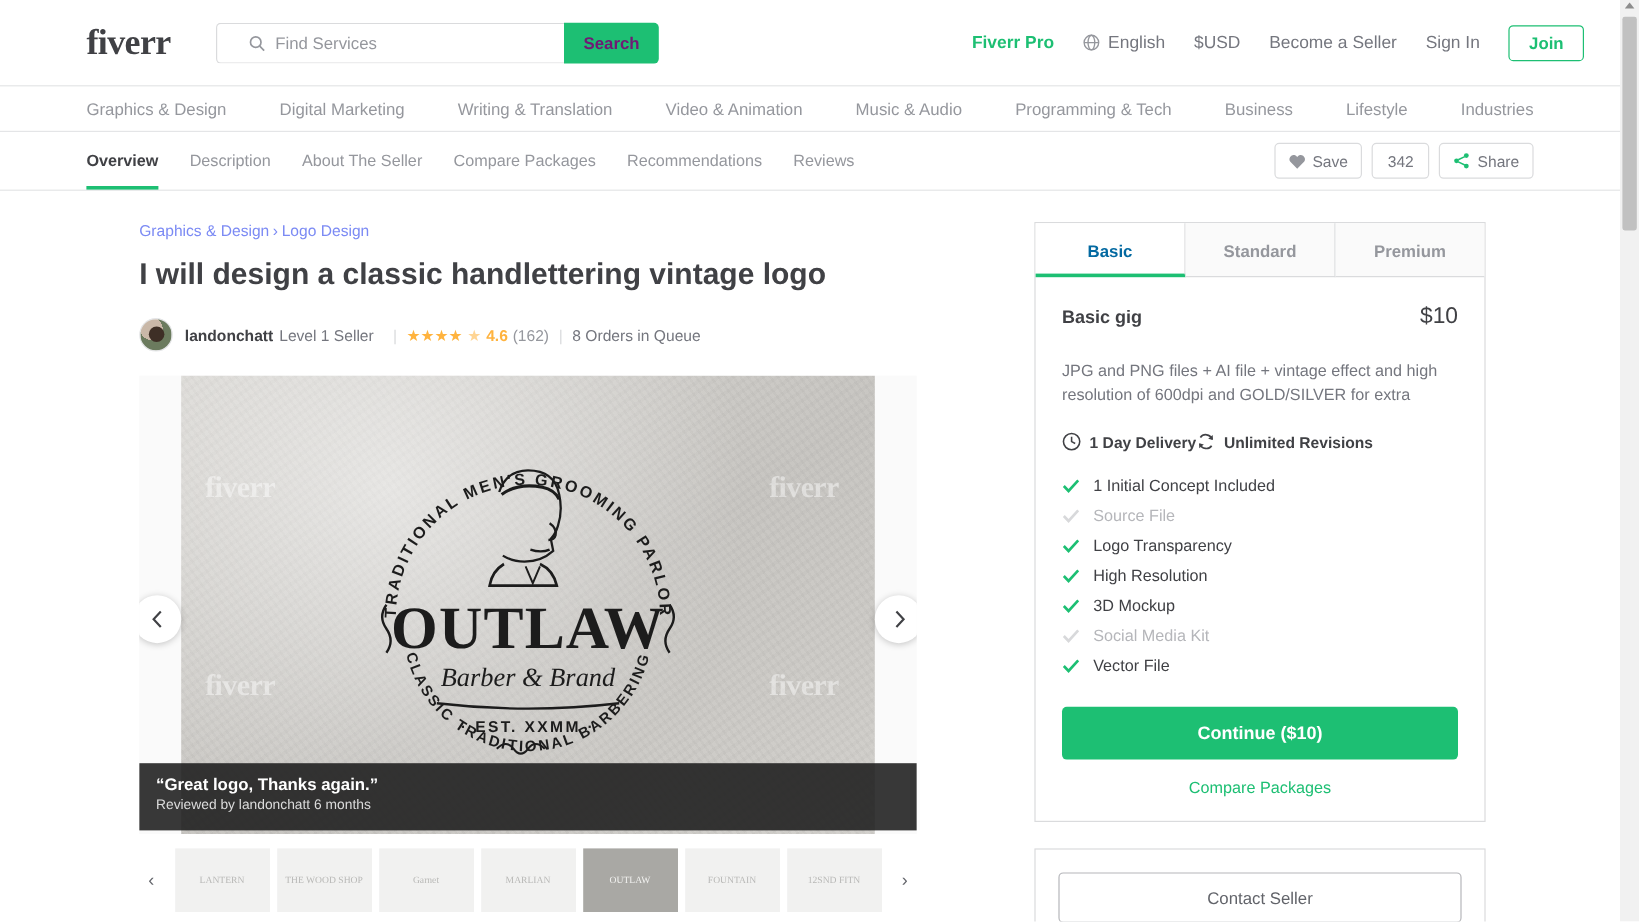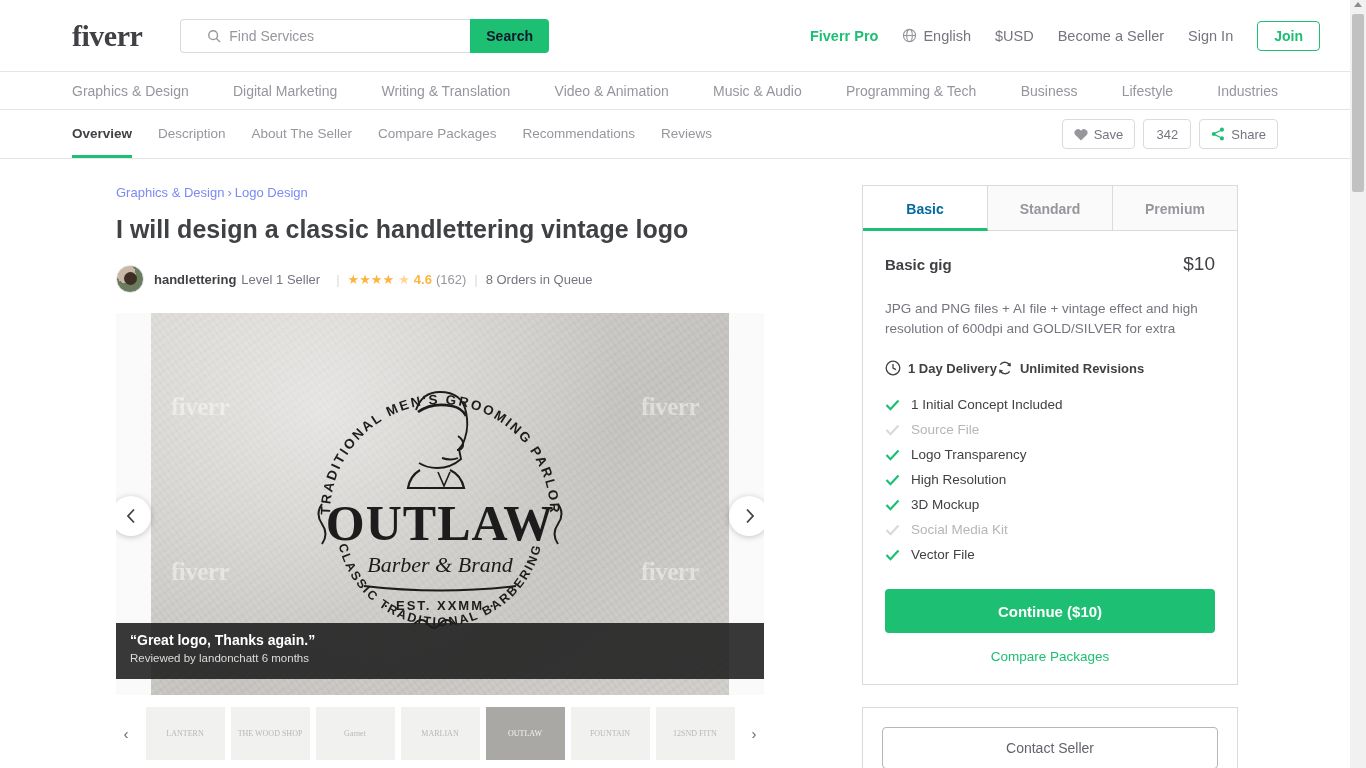--- a/index.html
+++ b/index.html
@@ -27,21 +27,21 @@
     border-radius: 4px 0 0 4px; display: flex; align-items: center;
     padding: 0 26px; background: #fff;
   }
   .searchbox svg { margin-right: 8px; flex: none; }
   .searchbox input {
     border: none; outline: none; font-size: 14px; width: 100%;
     font-family: "Liberation Sans", sans-serif; color: #62646a;
   }
   .searchbox input::placeholder { color: #95979d; }
   .searchbtn {
-    background: #1dbf73; color: #0f172a; border: none; cursor: pointer;
+    background: #1dbf73; color: #701a75; border: none; cursor: pointer;
     border-radius: 0 4px 4px 0; font-size: 14px; font-weight: bold;
     padding: 0 16px; font-family: "Liberation Sans", sans-serif;
   }
   .hnav { margin-left: auto; display: flex; align-items: center; padding-right: 30px; }
   .hnav > * { margin-left: 24px; font-size: 14.5px; color: #74767e; cursor: pointer; white-space: nowrap; }
   .hnav .pro { color: #1dbf73; font-weight: bold; }
   .hnav .lang { display: flex; align-items: center; gap: 6px; }
   .hnav .join {
     border: 1px solid #1dbf73; color: #1dbf73; border-radius: 4px;
     padding: 6px 16px; font-weight: bold; font-size: 14px;
@@ -115,21 +115,21 @@
         font-weight: bold; font-size: 25px; letter-spacing: -.5px; pointer-events: none; }
   .logoart { position: relative; width: 268px; height: 300px; color: #1c1c1c; text-align: center; }
   .logoart svg { position: absolute; left: 0; top: 0; }
   .arrow {
     position: absolute; top: 183px; width: 40px; height: 40px; border-radius: 50%;
     background: #fff; box-shadow: 0 1px 6px rgba(0,0,0,.22);
     display: flex; align-items: center; justify-content: center; cursor: pointer; z-index: 5;
   }
   .arrow.left { left: -5px; } .arrow.right { right: -5px; }
   .caption {
-    position: absolute; left: 0; bottom: 16px; width: 100%; height: 56px; z-index: 4;
+    position: absolute; left: 0; bottom: 3px; width: 100%; height: 56px; z-index: 4;
     background: rgba(29,29,29,.88); color: #fff; padding: 9px 0 0 14px;
   }
   .caption .q { font-size: 14px; font-weight: bold; }
   .caption .by { font-size: 11.5px; color: #dcdcdc; margin-top: 4px; }
 
   
   .thumbs { display: flex; align-items: center; margin-top: 12px; width: 648px; }
   .tharrow { width: 20px; text-align: center; color: #62646a; cursor: pointer; font-size: 15px; flex: none; }
   .thlist { display: flex; gap: 6px; flex: 1; justify-content: center; }
   .thumb {
@@ -260,21 +260,21 @@
     <div class="left">
 
       <div class="crumb">
         <a>Graphics &amp; Design</a><span class="sep">›</span><a>Logo Design</a>
       </div>
 
       <div class="gigtitle">I will design a classic handlettering vintage logo</div>
 
       <div class="sellerrow">
         <div class="avatar"></div>
-        <span class="sname">handlettering</span>
+        <span class="sname">landonchatt</span>
         <span class="slevel">Level 1 Seller</span>
         <span class="divider">|</span>
         <span class="stars">★★★★</span>
         <span class="stars" style="opacity:.55">★</span>
         <span class="score">4.6</span>
         <span class="revcount">(162)</span>
         <span class="divider">|</span>
         <span>8 Orders in Queue</span>
       </div>
 

